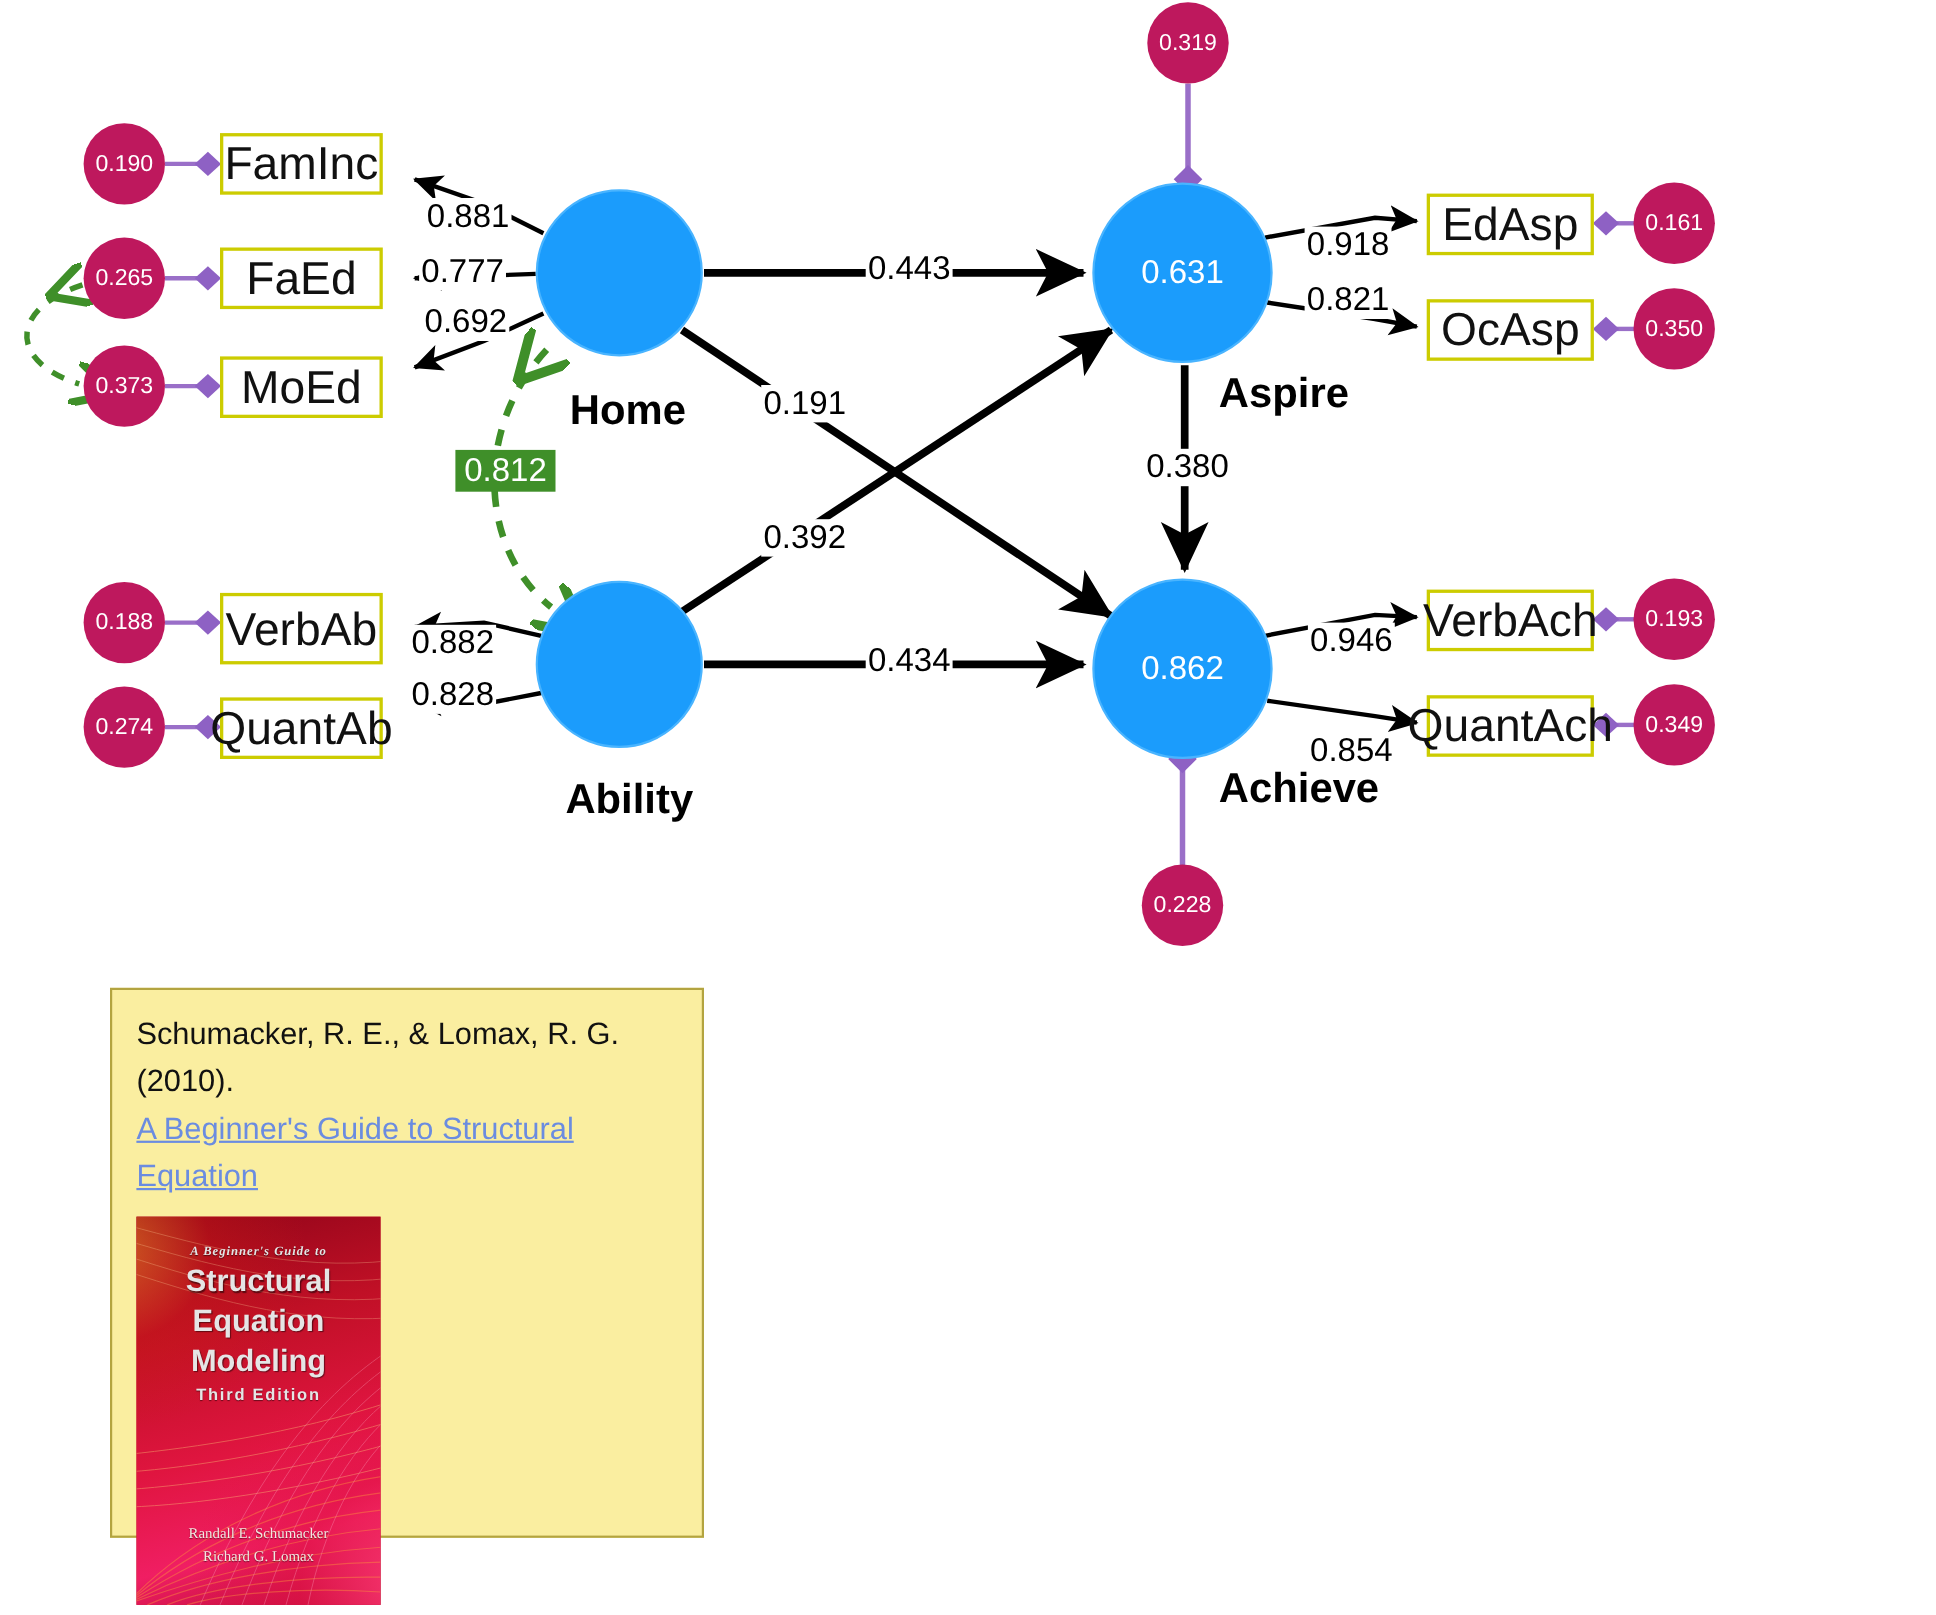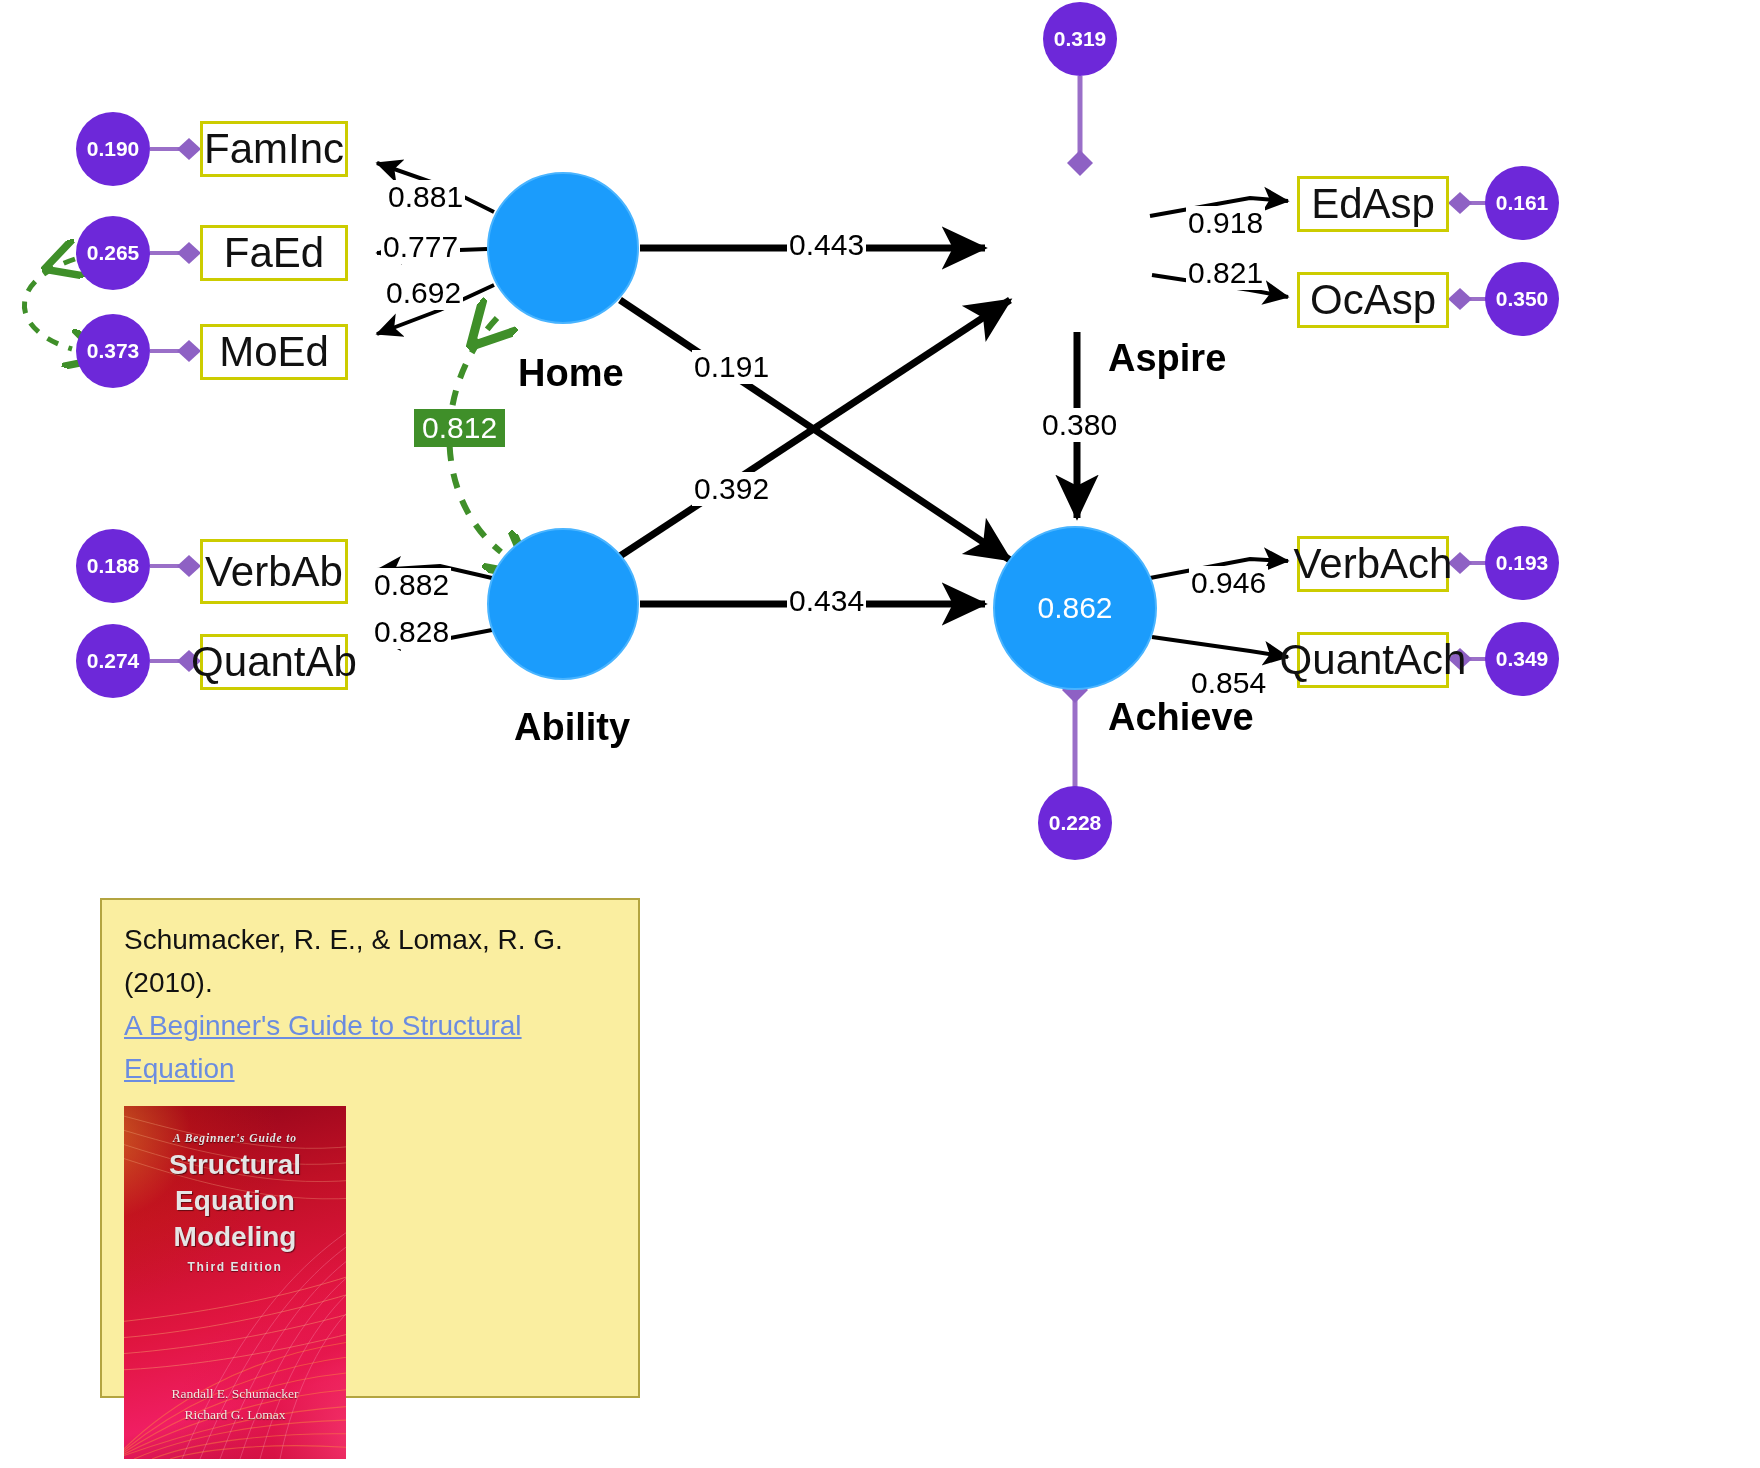--- a/index.html
+++ b/index.html
@@ -35,28 +35,27 @@
     align-items: center;
     justify-content: center;
     font-size: 42px;
     color: #111111;
     font-family: "Liberation Sans", sans-serif;
   }
   .err-circle {
     position: absolute;
     box-sizing: border-box;
     border-radius: 50%;
-    background: #6d28d9;
+    background: #be185d;
     display: flex;
     align-items: center;
     justify-content: center;
     color: #ffffff;
     font-size: 21px;
     font-family: "Liberation Sans", sans-serif;
-    font-weight: bold;
   }
   .latent-circle {
     position: absolute;
     box-sizing: border-box;
     border-radius: 50%;
     background: #1b9cfc;
     border: 2px solid #49b4ff;
     display: flex;
     align-items: center;
     justify-content: center;
@@ -149,21 +148,21 @@
   }
   .bc-main {
     font-size: 28px;
     font-weight: bold;
     line-height: 31px;
     margin-top: 5px;
     text-shadow: 1px 1px 1px rgba(0,0,0,.5);
     font-family: "Liberation Sans", sans-serif;
   }
   .bc-ed {
-    font-size: 12px;
+    font-size: 15px;
     font-weight: bold;
     letter-spacing: 1.6px;
     margin-top: 8px;
     text-shadow: 0 1px 1px rgba(0,0,0,.5);
     font-family: "Liberation Sans", sans-serif;
   }
   .bc-authors {
     position: absolute;
     left: 0; right: 0; bottom: 34px;
     text-align: center;
@@ -288,20 +287,21 @@
   <div class="obs-box" style="left:1297px;top:272px;width:152px;height:56px;">OcAsp</div>
   <div class="obs-box" style="left:1297px;top:536px;width:152px;height:56px;">VerbAch</div>
   <div class="obs-box" style="left:1297px;top:632px;width:152px;height:56px;">QuantAch</div>
 
   <div class="latent-circle" style="left:487px;top:172px;width:152px;height:152px;"></div>
   <div class="latent-label" style="left:518px;top:352px;">Home</div>
 
   <div class="latent-circle" style="left:487px;top:528px;width:152px;height:152px;"></div>
   <div class="latent-label" style="left:514px;top:706px;">Ability</div>
 
+  <div class="latent-circle" style="left:993px;top:166px;width:164px;height:164px;">0.631</div>
   <div class="latent-label" style="left:1108px;top:337px;">Aspire</div>
 
   <div class="latent-circle" style="left:993px;top:526px;width:164px;height:164px;">0.862</div>
   <div class="latent-label" style="left:1108px;top:696px;">Achieve</div>
 
   <div class="coef-label" style="left:386px;top:180px;">0.881</div>
   <div class="coef-label" style="left:381px;top:230px;">0.777</div>
   <div class="coef-label" style="left:384px;top:276px;">0.692</div>
   <div class="coef-label" style="left:372px;top:568px;">0.882</div>
   <div class="coef-label" style="left:372px;top:615px;">0.828</div>

